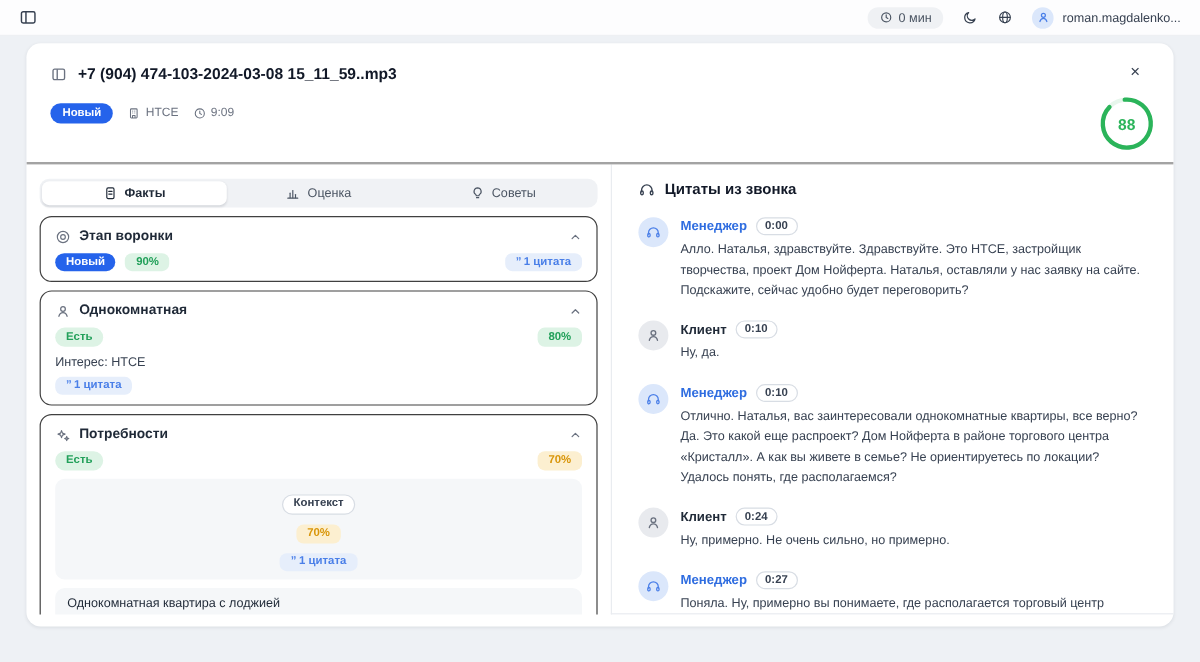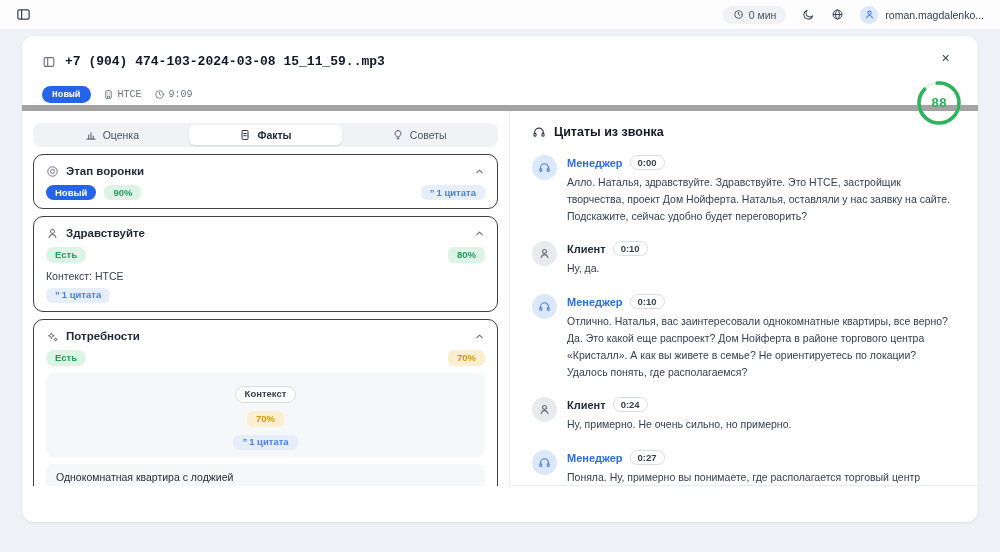--- a/index.html
+++ b/index.html
@@ -13,21 +13,21 @@
   .timer-pill { display:flex; align-items:center; gap:5px; background:#eff1f4;
     border-radius:12px; padding:3px 10px; font-size:10.5px; color:#4b5563; }
   .icon-btn { color:#374151; display:flex; align-items:center; cursor:pointer; }
   .user-chip { display:flex; align-items:center; gap:7px; font-size:10.5px; color:#374151; }
   .avatar-circle { width:18px; height:18px; border-radius:50%; background:#dbe7fb;
     color:#4a7fe8; display:flex; align-items:center; justify-content:center; }
 
   
   .main-card { width:956px; height:486px; margin:6px auto 0; background:#fff;
     border-radius:12px; box-shadow:0 1px 3px rgba(16,24,40,.08); position:relative; overflow:hidden; }
-  .card-header { height:75px; padding:18px 20px 0; position:relative; border-bottom:6px solid #a3a3a3;font-family:Liberation Mono, monospace; }
+  .card-header { height:101px; padding:18px 20px 0; position:relative; border-bottom:2px solid #a3a3a3; }
   .title-row { display:flex; align-items:center; gap:9px; }
   .call-title { font-size:13px; font-weight:700; color:#111827; }
   .close-btn { position:absolute; top:16px; right:28px; font-size:14px; color:#374151;
     cursor:pointer; line-height:1; }
   .badge-row { display:flex; align-items:center; gap:12px; margin-top:17px; }
   .status-pill { background:#2563eb; color:#fff; font-size:9.5px; font-weight:700;
     padding:3px 10px; border-radius:10px; }
   .meta-item { display:flex; align-items:center; gap:4px; font-size:10px; color:#6b7280;justify-content:flex-end; }
   .score-wrap { position:absolute; top:44px; right:16px; width:46px; height:46px; }
   .score-num { position:absolute; inset:0; display:flex; align-items:center;
@@ -176,41 +176,41 @@
       </svg>
       <span class="score-num">88</span>
     </div>
   </div>
 
   <div class="content">
 
     <div class="left-col">
 
       <div class="tabs">
+        <div class="tab active">
+          <span>
+            <svg width="12" height="12" viewBox="0 0 16 16" fill="none" stroke="currentColor" stroke-width="1.3" stroke-linecap="round" stroke-linejoin="round">
+                <rect x="4" y="2" width="8" height="12" rx="1.5"></rect>
+                <line x1="6.2" y1="6" x2="9.8" y2="6"></line>
+                <line x1="6.2" y1="9" x2="9.8" y2="9"></line>
+              </svg>
+          </span>
+          <span>Факты</span>
+        </div>
         <div class="tab">
           <span>
             <svg width="12" height="12" viewBox="0 0 16 16" fill="none" stroke="currentColor" stroke-width="1.3" stroke-linecap="round">
                 <path d="M2.5 13.5h11"></path>
                 <line x1="5" y1="13" x2="5" y2="8"></line>
                 <line x1="8" y1="13" x2="8" y2="5"></line>
                 <line x1="11" y1="13" x2="11" y2="9.5"></line>
               </svg>
           </span>
           <span>Оценка</span>
         </div>
-        <div class="tab active">
-          <span>
-            <svg width="12" height="12" viewBox="0 0 16 16" fill="none" stroke="currentColor" stroke-width="1.3" stroke-linecap="round" stroke-linejoin="round">
-                <rect x="4" y="2" width="8" height="12" rx="1.5"></rect>
-                <line x1="6.2" y1="6" x2="9.8" y2="6"></line>
-                <line x1="6.2" y1="9" x2="9.8" y2="9"></line>
-              </svg>
-          </span>
-          <span>Факты</span>
-        </div>
         <div class="tab">
           <span>
             <svg width="12" height="12" viewBox="0 0 16 16" fill="none" stroke="currentColor" stroke-width="1.3" stroke-linecap="round" stroke-linejoin="round">
                 <path d="M8 2a4 4 0 0 1 2.2 7.3c-.5.4-.7.9-.7 1.5H6.5c0-.6-.2-1.1-.7-1.5A4 4 0 0 1 8 2z"></path>
                 <line x1="6.8" y1="13" x2="9.2" y2="13"></line>
               </svg>
           </span>
           <span>Советы</span>
         </div>
       </div>
@@ -239,33 +239,33 @@
       </div>
 
       <div class="fact-card">
         <div class="fact-head">
           <span class="head-icon">
             <svg width="13" height="13" viewBox="0 0 16 16" fill="none" stroke="currentColor" stroke-width="1.3" stroke-linecap="round">
                 <circle cx="8" cy="5.5" r="2.4"></circle>
                 <path d="M3.8 13c.7-2.5 2.2-3.7 4.2-3.7s3.5 1.2 4.2 3.7"></path>
               </svg>
           </span>
-          <span>Здравствуйте</span>
+          <span>Однокомнатная</span>
           <span class="chev">
             <svg width="11" height="11" viewBox="0 0 16 16" fill="none" stroke="currentColor" stroke-width="1.5" stroke-linecap="round" stroke-linejoin="round">
                 <polyline points="4,10 8,6 12,10"></polyline>
               </svg>
           </span>
         </div>
         <div class="pill-row">
           <span class="pill value">Есть</span>
           <span class="spacer"></span>
           <span class="pill green">80%</span>
         </div>
-        <div class="company-line">Контекст: НТСЕ</div>
+        <div class="company-line">Интерес: НТСЕ</div>
         <div class="pill-row">
           <span class="pill quote"><span class="quote-mark">”</span><span>1 цитата</span></span>
         </div>
       </div>
 
       <div class="fact-card">
         <div class="fact-head">
           <span class="head-icon">
             <svg width="13" height="13" viewBox="0 0 16 16" fill="none" stroke="currentColor" stroke-width="1.2" stroke-linejoin="round">
                 <path d="M6.5 3.5l1 2.6 2.6 1-2.6 1-1 2.6-1-2.6-2.6-1 2.6-1z"></path>

